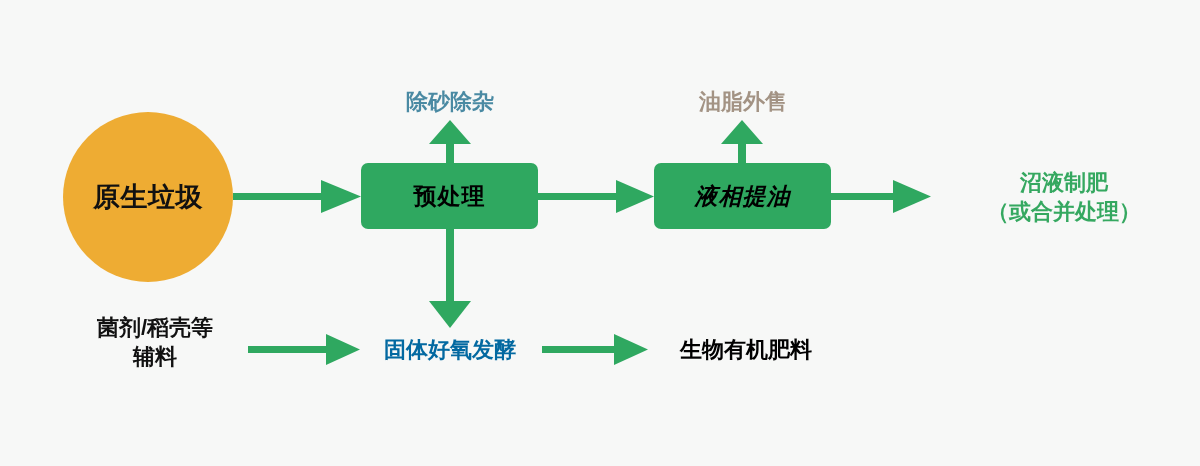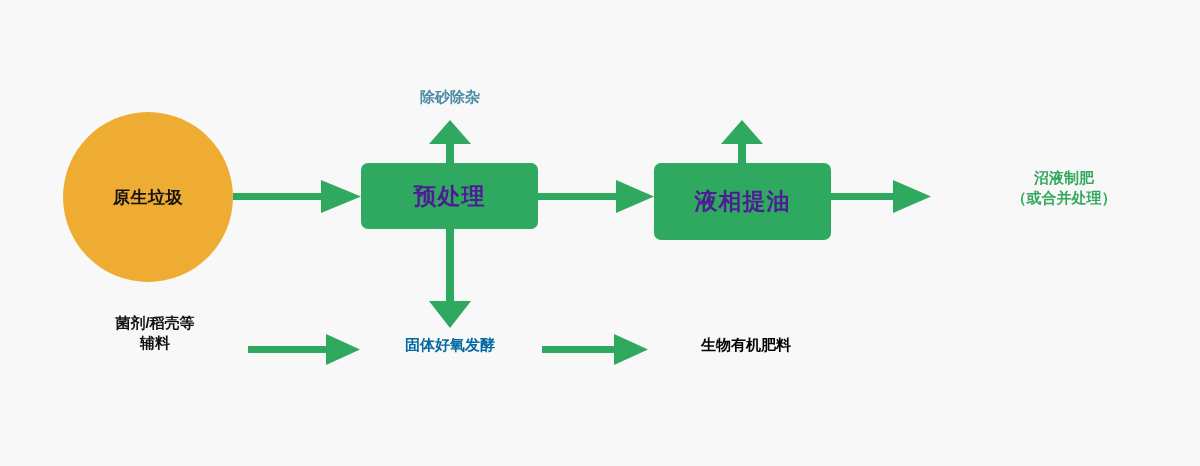--- a/index.html
+++ b/index.html
@@ -41,52 +41,53 @@
   .circle-node {
     left: 63px;
     top: 112px;
     width: 170px;
     height: 170px;
     border-radius: 50%;
     background: #eeac33;
   }
   .circle-node .node-label {
     color: #111111;
-    font-size: 17px;
+    font-size: 27px;
     font-weight: bold;
     letter-spacing: 0.5px;
   }
 
   .box-node {
     border-radius: 7px;
     background: #2fa860;
   }
   .box-node .node-label {
-    color: #4c1d95;
+    color: #000000;
     font-size: 23px;
     font-weight: bold;
     letter-spacing: 1px;
   }
   #node-pretreatment {
     left: 361px;
     top: 163px;
     width: 177px;
     height: 66px;
   }
   #node-oil-extraction {
     left: 654px;
     top: 163px;
     width: 177px;
-    height: 77px;
+    height: 66px;
+    font-style: italic;
   }
 
   
   .text-label {
     position: absolute;
-    font-size: 15px;
+    font-size: 22px;
     font-weight: bold;
     line-height: 1.32;
     white-space: nowrap;
     text-align: center;
   }
   .text-label .ln { display: block; }
 
   #label-desand {
     left: 450px;
     top: 87px;
@@ -181,20 +182,23 @@
   </div>
 
   <div class="node box-node" id="node-oil-extraction">
     <span class="node-label">液相提油</span>
   </div>
 
   <div class="text-label" id="label-desand">
     <span class="ln">除砂除杂</span>
   </div>
 
+  <div class="text-label" id="label-oil-sale">
+    <span class="ln">油脂外售</span>
+  </div>
 
   <div class="text-label" id="label-inoculant">
     <span class="ln">菌剂/稻壳等</span>
     <span class="ln">辅料</span>
   </div>
 
   <div class="text-label" id="label-biogas-fertilizer">
     <span class="ln">沼液制肥</span>
     <span class="ln">（或合并处理）</span>
   </div>

